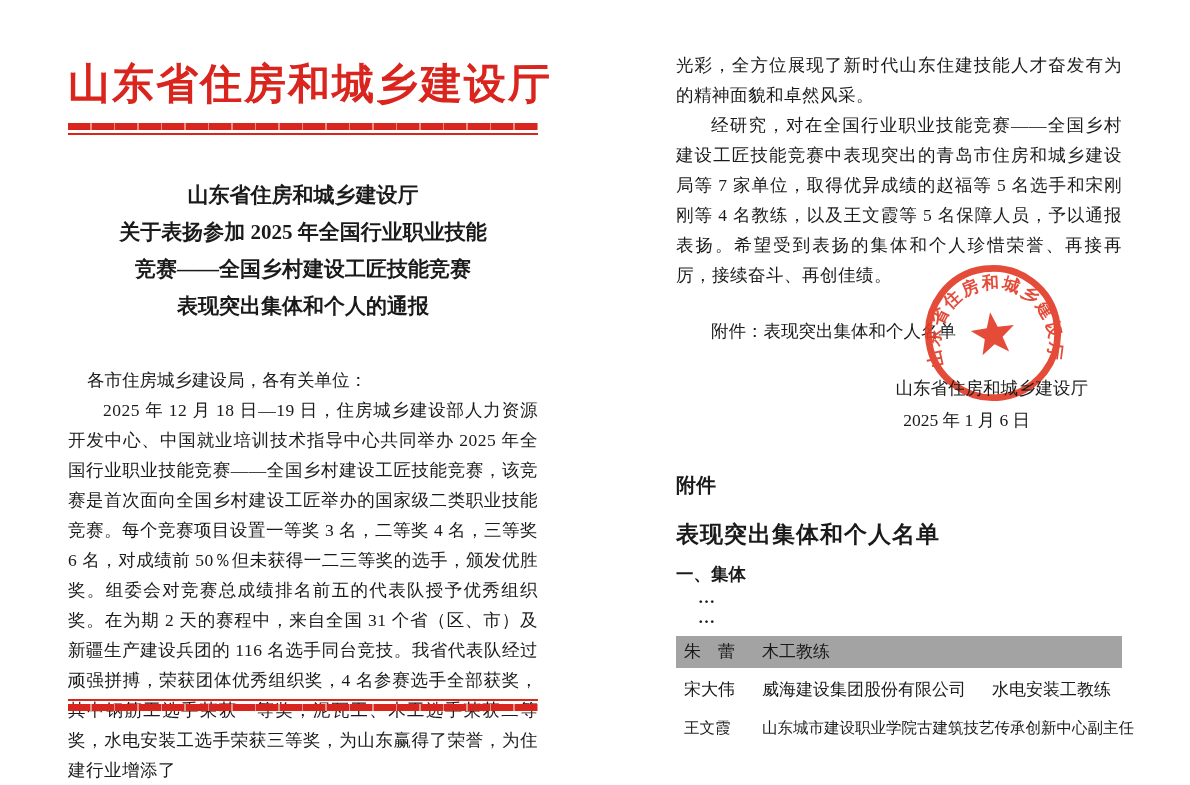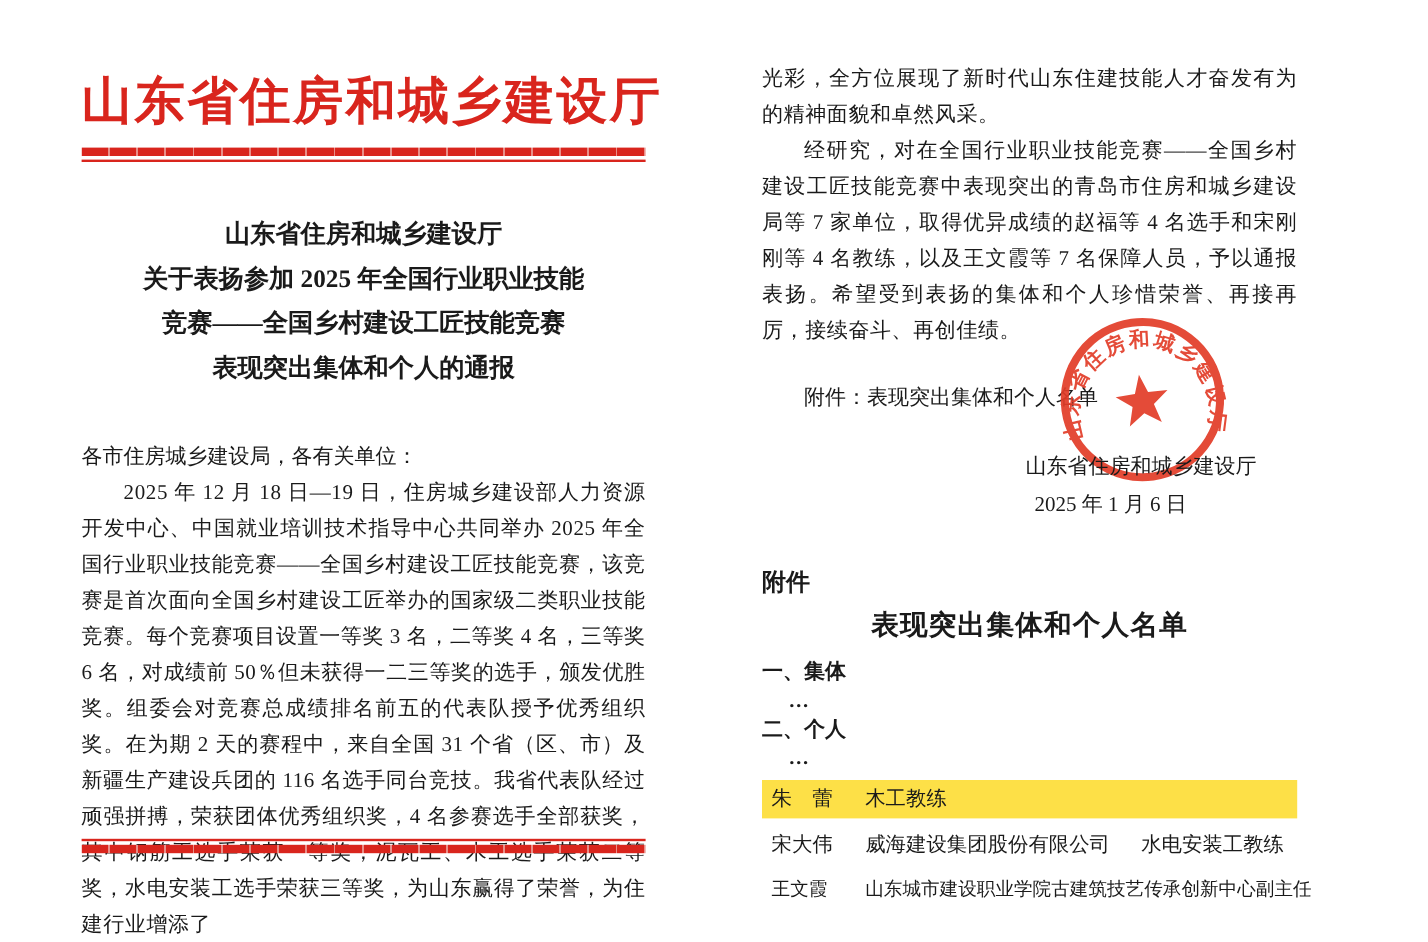--- a/index.html
+++ b/index.html
@@ -1,65 +1,65 @@
 <!DOCTYPE html>
 <html><head>
 <meta charset="utf-8">
 <style>
   * { margin:0; padding:0; box-sizing:border-box; }
   html,body { width:1190px; height:785px; background:#ffffff; overflow:hidden;
               font-family:"Liberation Serif","DejaVu Serif",serif; color:#1a1a1a; }
 
   .page { position:absolute; top:0; height:620px; }
   #page-left  { left:68px;  width:470px; }
-  #page-right { left:635px; width:446px; }
+  #page-right { left:676px; width:446px; }
 
   
   .masthead { margin-top:56px; text-align:center; font-size:42px; font-weight:bold;
               color:#d9251d; letter-spacing:2px; white-space:nowrap; }
   .sep-block { margin-top:11px; }
   .sep-thick { height:7px;
                background:repeating-linear-gradient(to right,#d9251d 0 22px,#e98f89 22px 23.5px); }
   .sep-thin  { height:2px; background:#d9251d; margin-top:3px; }
   .sep-bottom { position:absolute; left:0; top:699px; width:100%; }
   .sep-bottom .sep-thin { margin-top:0; margin-bottom:3px; height:2px; }
 
   .doc-title { margin-top:42px; text-align:center; font-weight:bold;
                font-size:21px; line-height:37px; }
   .doc-title div { white-space:nowrap; }
 
-  .salutation { margin-top:40px; font-size:17.5px; line-height:30px; }
+  .salutation { margin-top:40px; font-size:17.5px; line-height:30px;margin-left:19px; }
   .body-par   { font-size:17.5px; line-height:30px; text-align:justify;
                 text-indent:2em; letter-spacing:0.5px; }
   .body-par.no-indent { text-indent:0; }
 
   
   .rp-text { margin-top:50px; }
   .attach-note { margin-top:26px; font-size:17.5px; line-height:30px; text-indent:2em; }
 
   .sign-block { margin-top:26px; text-align:right; font-size:17.5px; line-height:32px;
                 padding-right:34px; position:relative; z-index:2; }
   .sign-date  { padding-right:58px; }
 
   .seal { position:absolute; left:244px; top:260px; width:146px; height:146px;
           z-index:1; opacity:0.92; transform:rotate(-8deg); pointer-events:none; }
 
   .appendix-label { margin-top:36px; font-size:20px; font-weight:bold;
                     font-family:"Liberation Sans","DejaVu Sans",sans-serif; }
-  .appendix-title { margin-top:6px; text-align:center; font-size:23px; font-weight:bold;
+  .appendix-title { margin-top:20px; font-size:23px; font-weight:bold;
                     letter-spacing:1px; }
   .sec-head { margin-top:12px; font-size:17.5px; font-weight:bold; line-height:26px;
               font-family:Liberation Mono, monospace; }
   .sec-dots { font-size:17px; font-weight:bold; line-height:20px; padding-left:22px;
               letter-spacing:2px; }
 
   .person-row { display:grid; grid-template-columns:78px 230px 1fr; align-items:baseline;
                 font-size:17px; line-height:26px; padding:3px 0 3px 8px; margin-top:6px;
                 white-space:nowrap; }
-  .person-row.hl { background:#fde047; margin-top:8px; }
+  .person-row.hl { background:#a3a3a3; margin-top:8px; }
   .person-row.wide { display:flex; font-size:15.5px; padding-right:6px; }
   .person-row.wide .p-name { width:78px; flex:0 0 auto; }
   .person-row.wide .p-role { margin-left:auto; }
   .sub-head { margin-top:8px; font-size:17px; line-height:28px; }
 </style>
 </head>
 <body>
 
 <div class="page" id="page-left">
 
@@ -84,21 +84,21 @@
   <div class="sep-bottom">
     <div class="sep-thin"></div>
     <div class="sep-thick"></div>
   </div>
 </div>
 
 <div class="page" id="page-right">
 
   <div class="rp-text">
     <div class="body-par no-indent">光彩，全方位展现了新时代山东住建技能人才奋发有为的精神面貌和卓然风采。</div>
-    <div class="body-par">经研究，对在全国行业职业技能竞赛——全国乡村建设工匠技能竞赛中表现突出的青岛市住房和城乡建设局等 7 家单位，取得优异成绩的赵福等 4 名选手和宋刚刚等 4 名教练，以及王文霞等 7 名保障人员，予以通报表扬。希望受到表扬的集体和个人珍惜荣誉、再接再厉，接续奋斗、再创佳绩。</div>
+    <div class="body-par">经研究，对在全国行业职业技能竞赛——全国乡村建设工匠技能竞赛中表现突出的青岛市住房和城乡建设局等 7 家单位，取得优异成绩的赵福等 5 名选手和宋刚刚等 4 名教练，以及王文霞等 5 名保障人员，予以通报表扬。希望受到表扬的集体和个人珍惜荣誉、再接再厉，接续奋斗、再创佳绩。</div>
   </div>
 
   <div class="attach-note">附件：表现突出集体和个人名单</div>
 
   <div class="sign-block">
     <div>山东省住房和城乡建设厅</div>
     <div class="sign-date">2025 年 1 月 6 日</div>
   </div>
 
   <svg class="seal" viewBox="0 0 140 140" xmlns="http://www.w3.org/2000/svg">
@@ -110,21 +110,20 @@
     </text>
   </svg>
 
   <div class="appendix-label">附件</div>
 
   <div class="appendix-title">表现突出集体和个人名单</div>
 
   <div class="sec-head">一、集体</div>
   <div class="sec-dots">…</div>
 
-  <div class="sec-head" style="margin-top:2px">二、个人</div>
   <div class="sec-dots">…</div>
 
   <div class="person-row hl">
     <span class="p-name">朱　蕾</span>
     <span class="p-role">木工教练</span>
   </div>
 
   <div class="person-row">
     <span class="p-name">宋大伟</span>
     <span class="p-org">威海建设集团股份有限公司</span>

